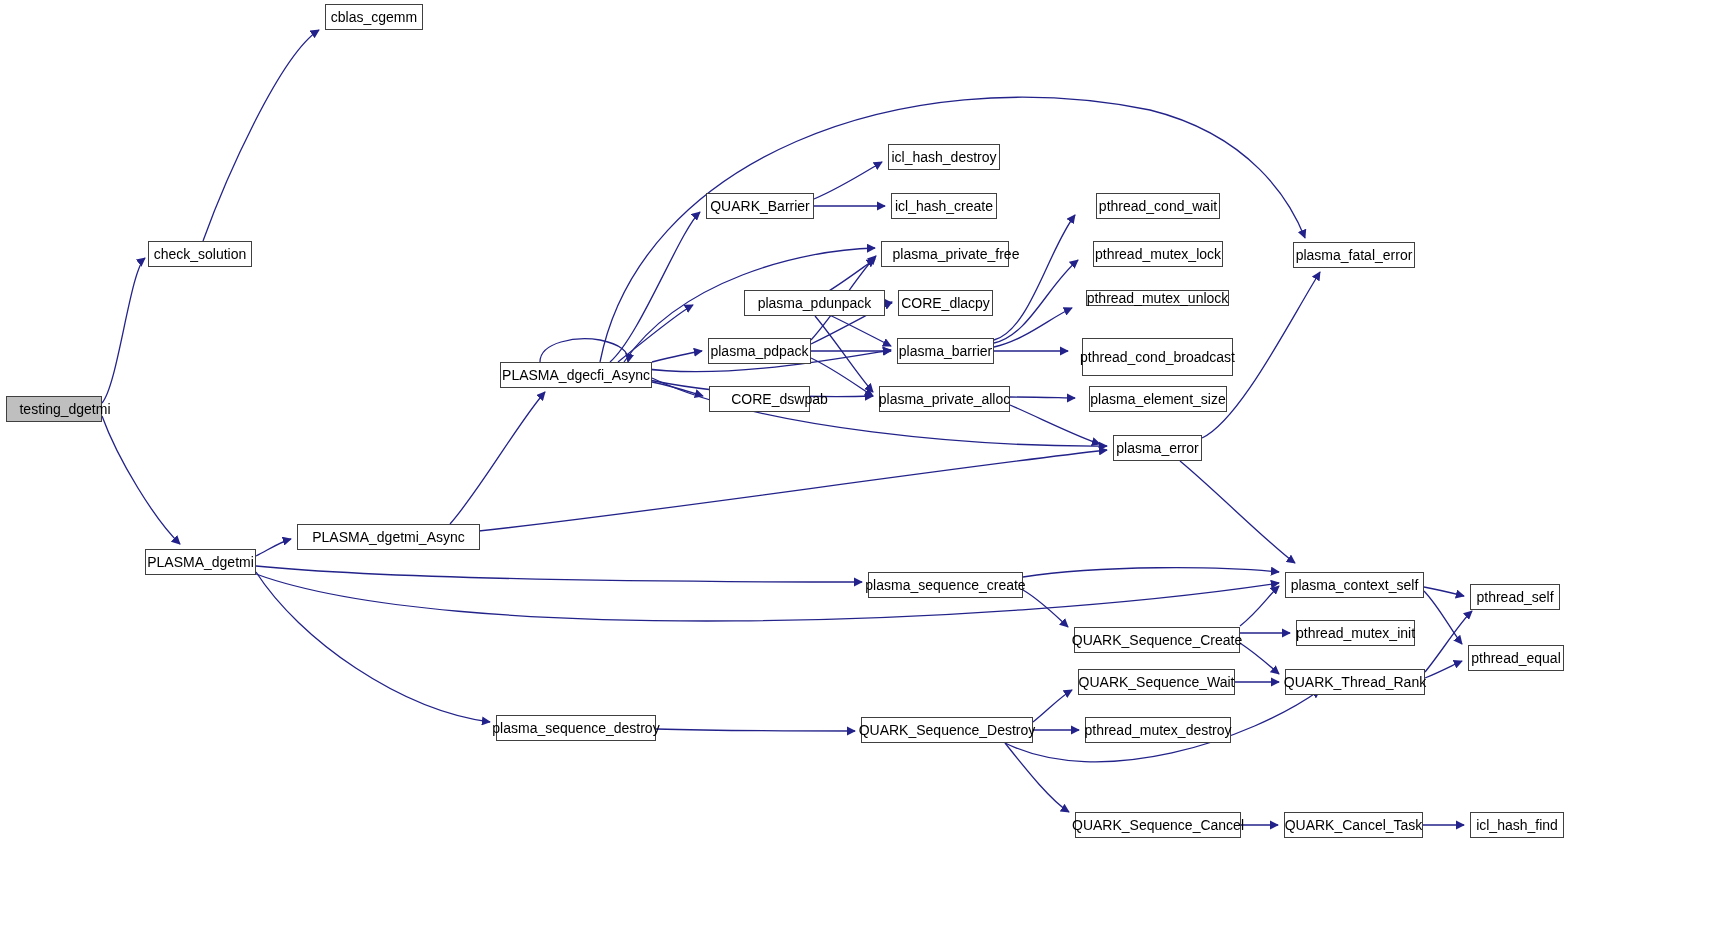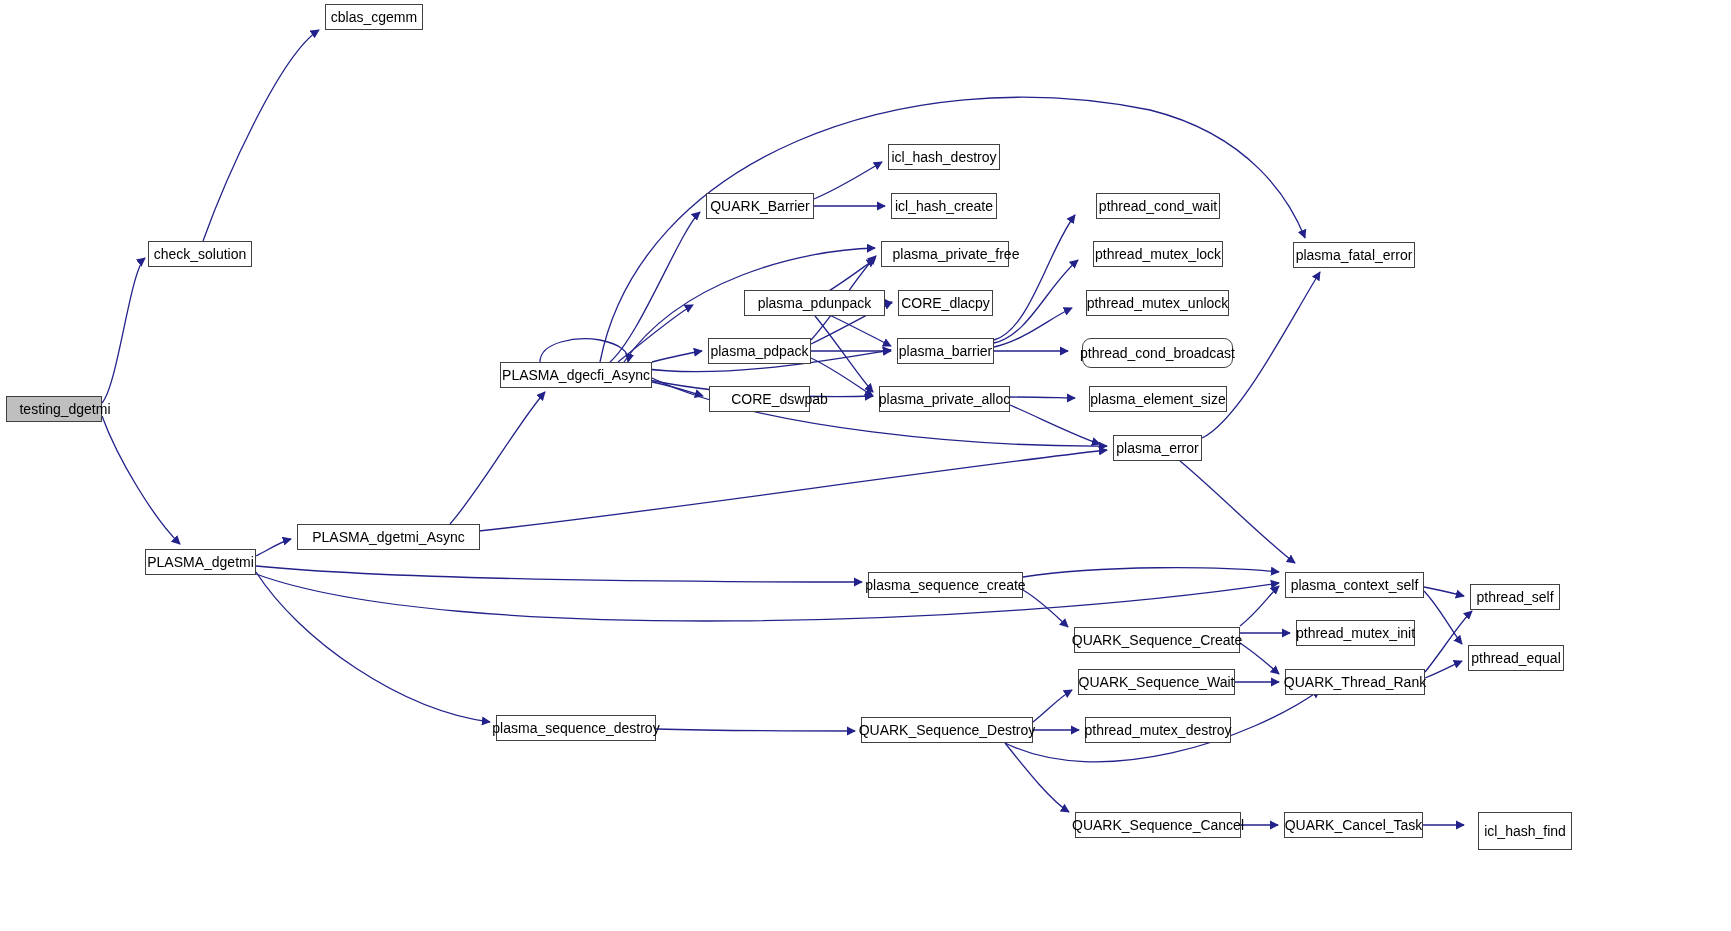--- a/index.html
+++ b/index.html
@@ -160,24 +160,24 @@
       </div>
       <div class="node" style="left: 879px; top: 386px; width: 131px; height: 26px;">
         <span class="node-label">plasma_private_alloc</span>
       </div>
       <div class="node" style="left: 1096px; top: 193px; width: 124px; height: 26px;">
         <span class="node-label">pthread_cond_wait</span>
       </div>
       <div class="node" style="left: 1093px; top: 241px; width: 130px; height: 26px;">
         <span class="node-label">pthread_mutex_lock</span>
       </div>
-      <div class="node" style="left: 1086px; top: 290px; width: 143px; height: 26px;">
+      <div class="node" style="left: 1086px; top: 290px; width: 143px; height: 16px;">
         <span class="node-label">pthread_mutex_unlock</span>
       </div>
-      <div class="node" style="left: 1082px; top: 338px; width: 151px; height: 30px; border-radius: 9px;">
+      <div class="node" style="left: 1082px; top: 338px; width: 151px; height: 38px;">
         <span class="node-label">pthread_cond_broadcast</span>
       </div>
       <div class="node" style="left: 1089px; top: 386px; width: 138px; height: 26px;">
         <span class="node-label">plasma_element_size</span>
       </div>
       <div class="node" style="left: 1113px; top: 435px; width: 89px; height: 26px;">
         <span class="node-label">plasma_error</span>
       </div>
       <div class="node" style="left: 1293px; top: 242px; width: 122px; height: 26px;">
         <span class="node-label">plasma_fatal_error</span>
@@ -214,17 +214,17 @@
       </div>
       <div class="node" style="left: 1085px; top: 717px; width: 146px; height: 26px;">
         <span class="node-label">pthread_mutex_destroy</span>
       </div>
       <div class="node" style="left: 1075px; top: 812px; width: 166px; height: 26px;">
         <span class="node-label">QUARK_Sequence_Cancel</span>
       </div>
       <div class="node" style="left: 1284px; top: 812px; width: 139px; height: 26px;">
         <span class="node-label">QUARK_Cancel_Task</span>
       </div>
-      <div class="node" style="left: 1470px; top: 812px; width: 94px; height: 38px; margin-left: 8px;">
+      <div class="node" style="left: 1470px; top: 812px; width: 94px; height: 26px;">
         <span class="node-label">icl_hash_find</span>
       </div>
     </div>
 </div>
 
 </body></html>

